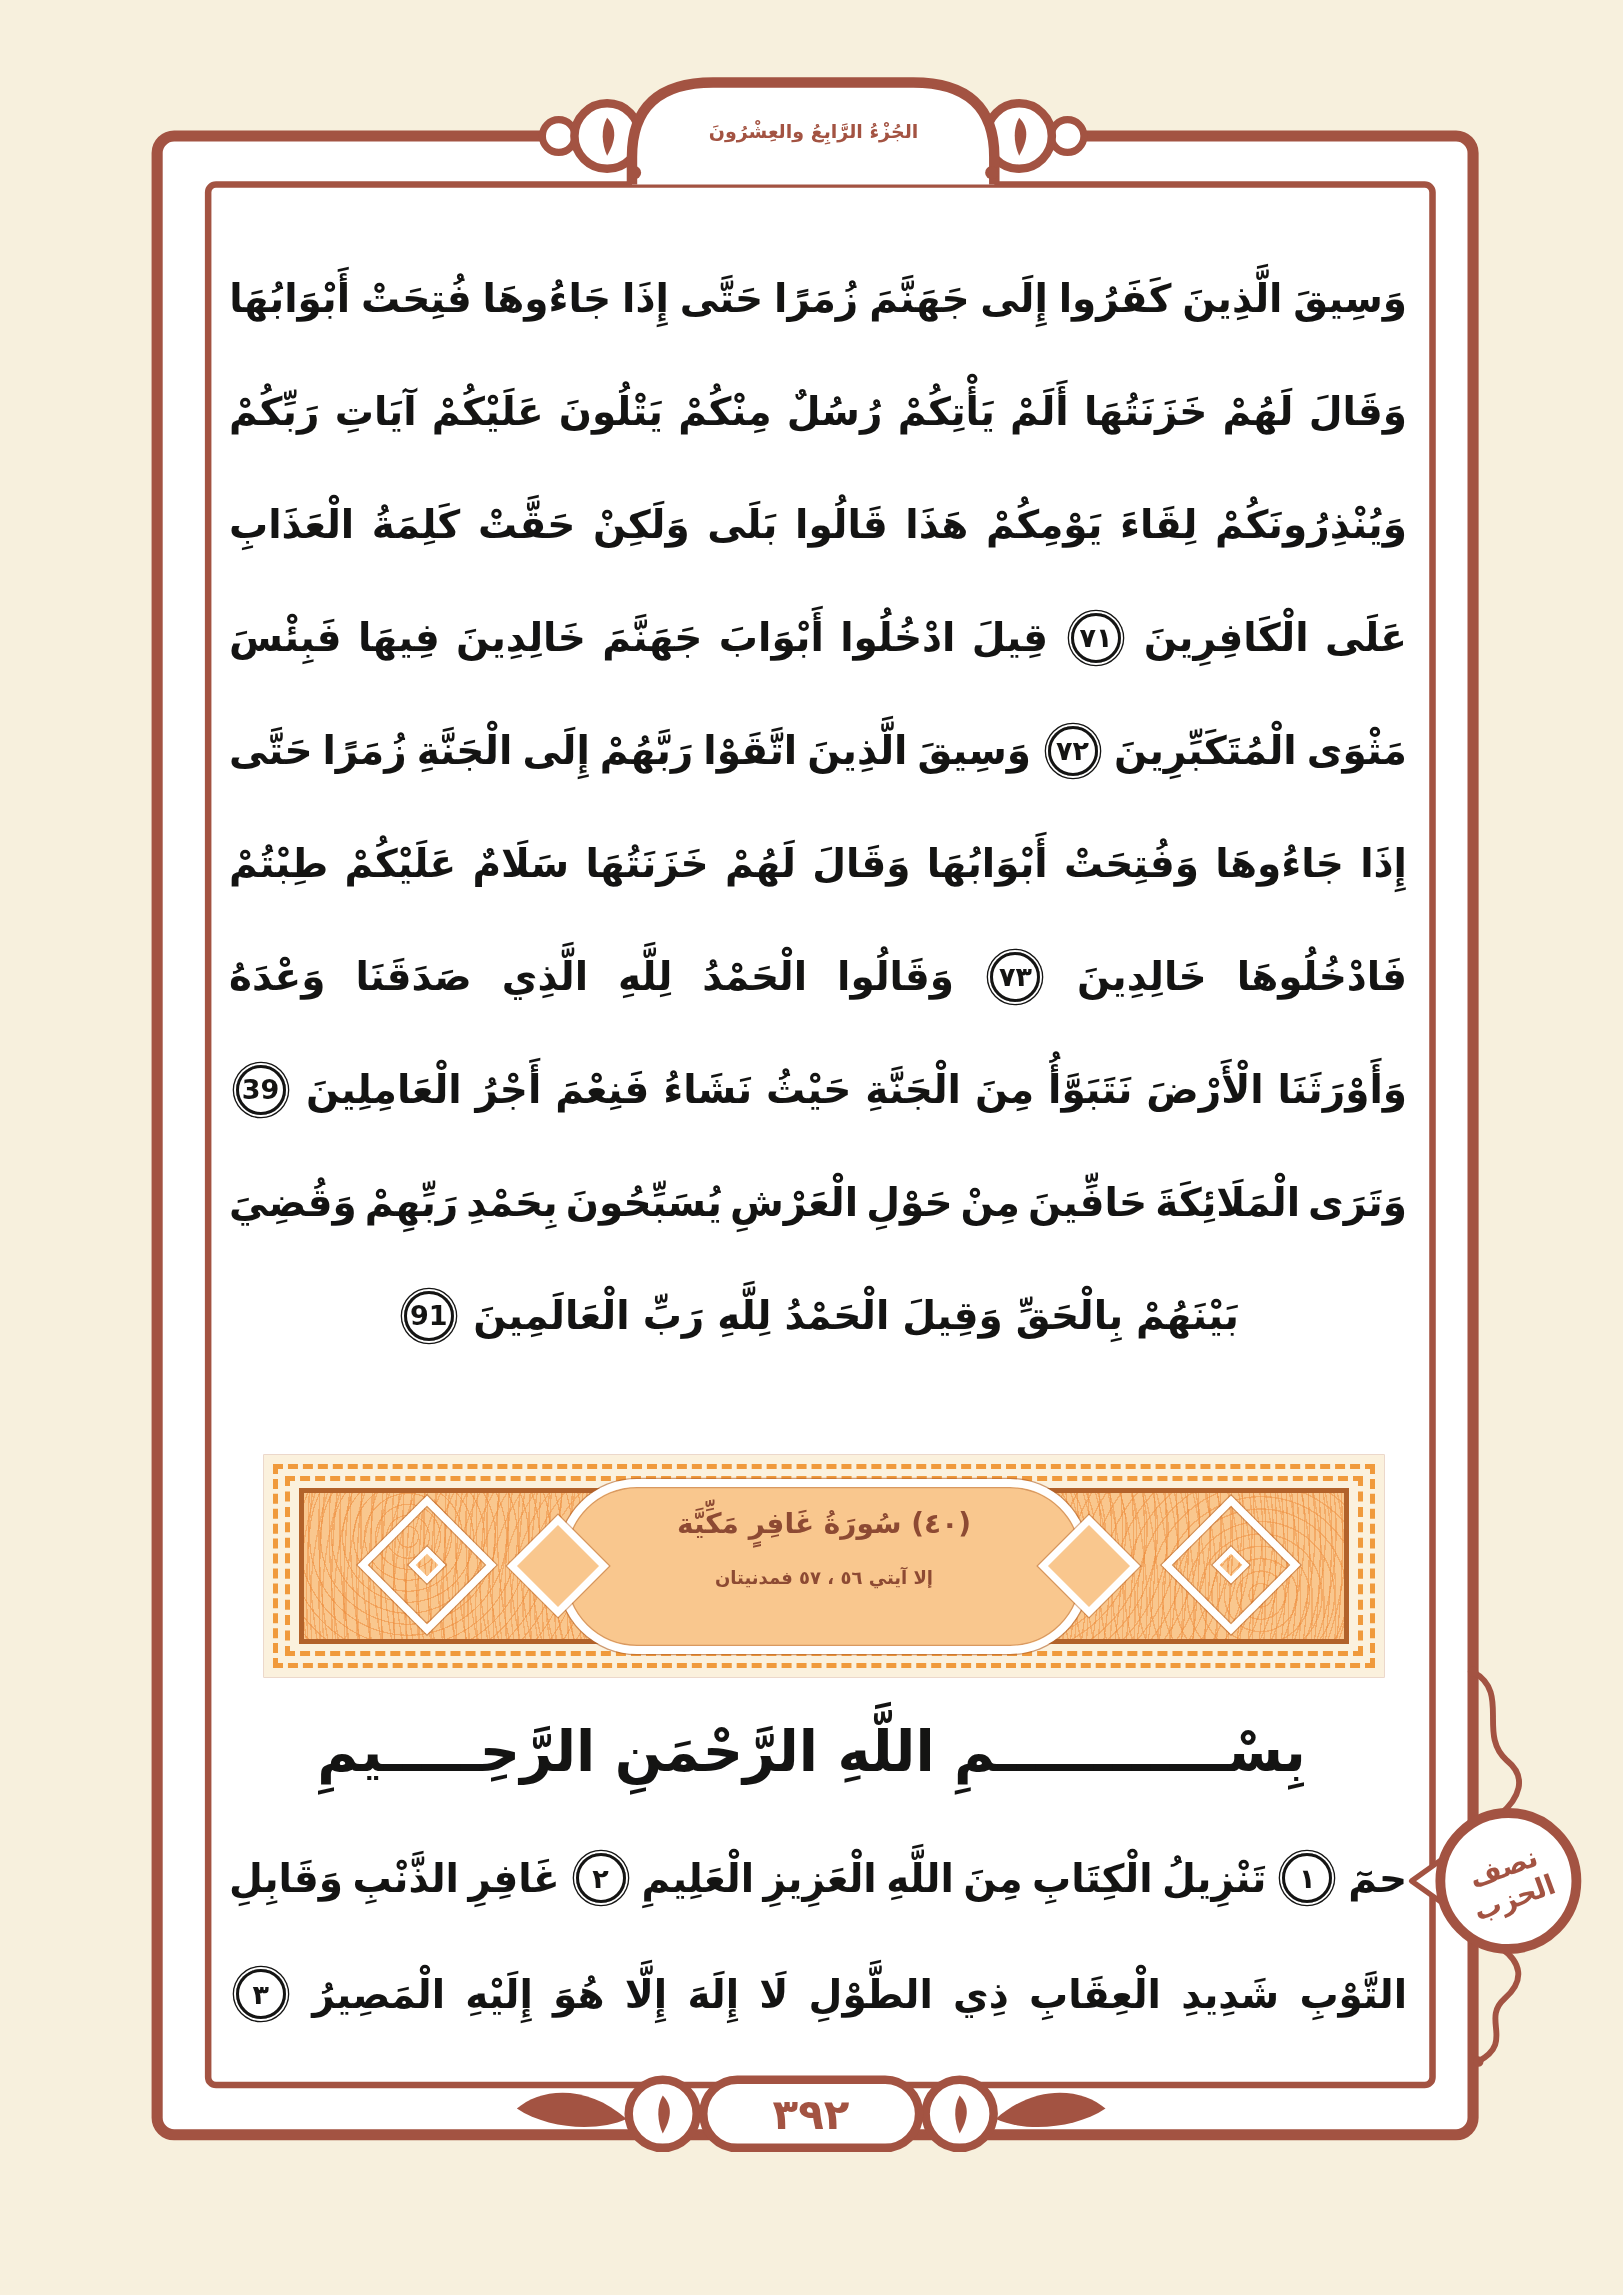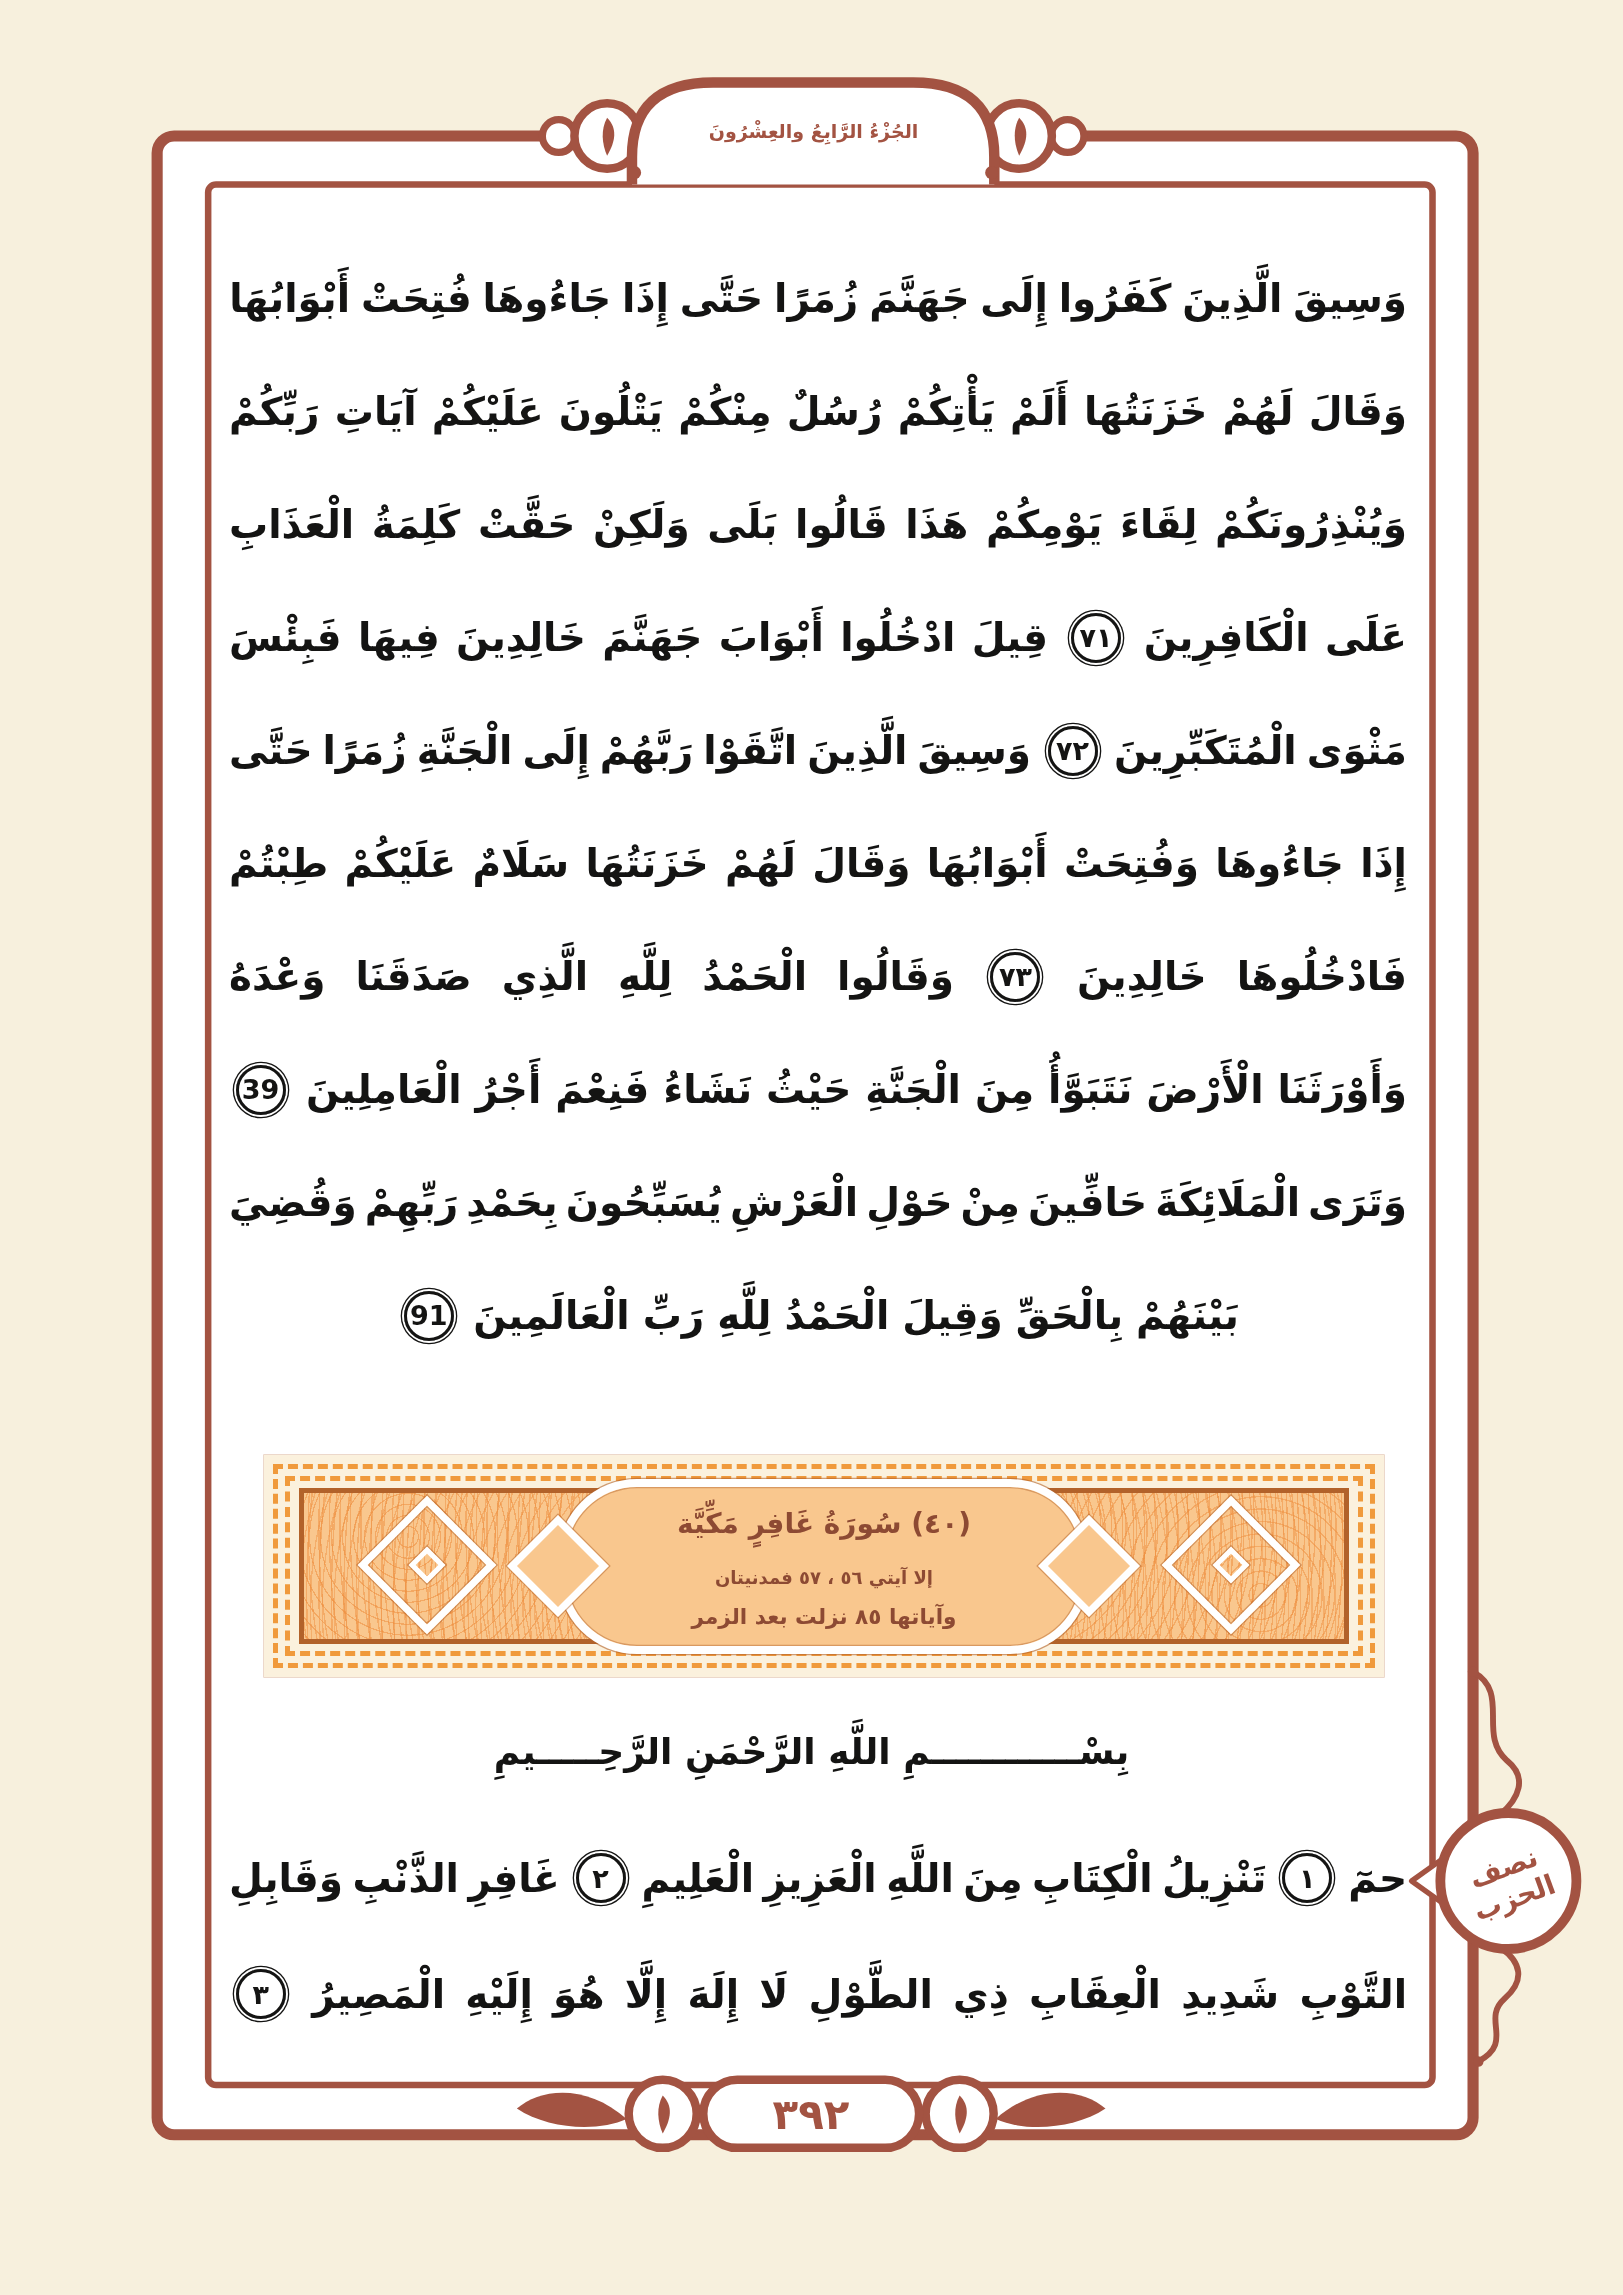--- a/index.html
+++ b/index.html
@@ -41,21 +41,21 @@
     box-shadow:0 0 0 2px var(--white), 0 0 0 3.3px var(--text-black);
     display:flex;align-items:center;justify-content:center;
     font-size:27px;font-weight:bold;color:var(--text-black);
     margin:0 6.5px;
   }
 
   
   #basmala{
     left:262px;top:1696px;width:1099px;height:111px;
     display:flex;align-items:center;justify-content:center;
-    font-size:36px;font-weight:bold;color:var(--text-black);white-space:nowrap;
+    font-size:56px;font-weight:bold;color:var(--text-black);white-space:nowrap;
   }
 
   
   #surah-band{
     left:264px;top:1455px;width:1120px;height:222px;
     background:var(--band-bg);z-index:4;
     box-shadow:0 0 0 0.7px rgba(178,98,42,.35);
   }
   #surah-band .meander{
     position:absolute;inset:9.2px;border:5.2px dashed var(--band-orange);z-index:1;
@@ -288,21 +288,20 @@
   </div>
 
 <div class="overlay" id="surah-band">
   <div class="meander"></div>
   <div class="band-inner"></div>
   <div class="band-diamond" id="band-diamond-right"></div>
   <div class="band-diamond" id="band-diamond-left"></div>
   <div id="band-medallion"></div>
   <div class="band-text" id="band-title">(٤٠) سُورَةُ غَافِرٍ مَكِّيَّة</div>
   <div class="band-text" id="band-note1">إلا آيتي ٥٦ ، ٥٧ فمدنيتان</div>
-  <div class="band-text" id="band-note2">وآياتها ٨٥ نزلت بعد الزمر</div>
 </div>
 
 <div class="overlay" id="basmala">بِسْــــــــــــمِ اللَّهِ الرَّحْمَنِ الرَّحِـــــيمِ</div>
 
 <div class="overlay" id="opening-lines">
     <div class="qline">
       <span class="w">حمٓ</span>
       <span class="ayah">١</span>
       <span class="w">تَنْزِيلُ</span>
       <span class="w">الْكِتَابِ</span>

